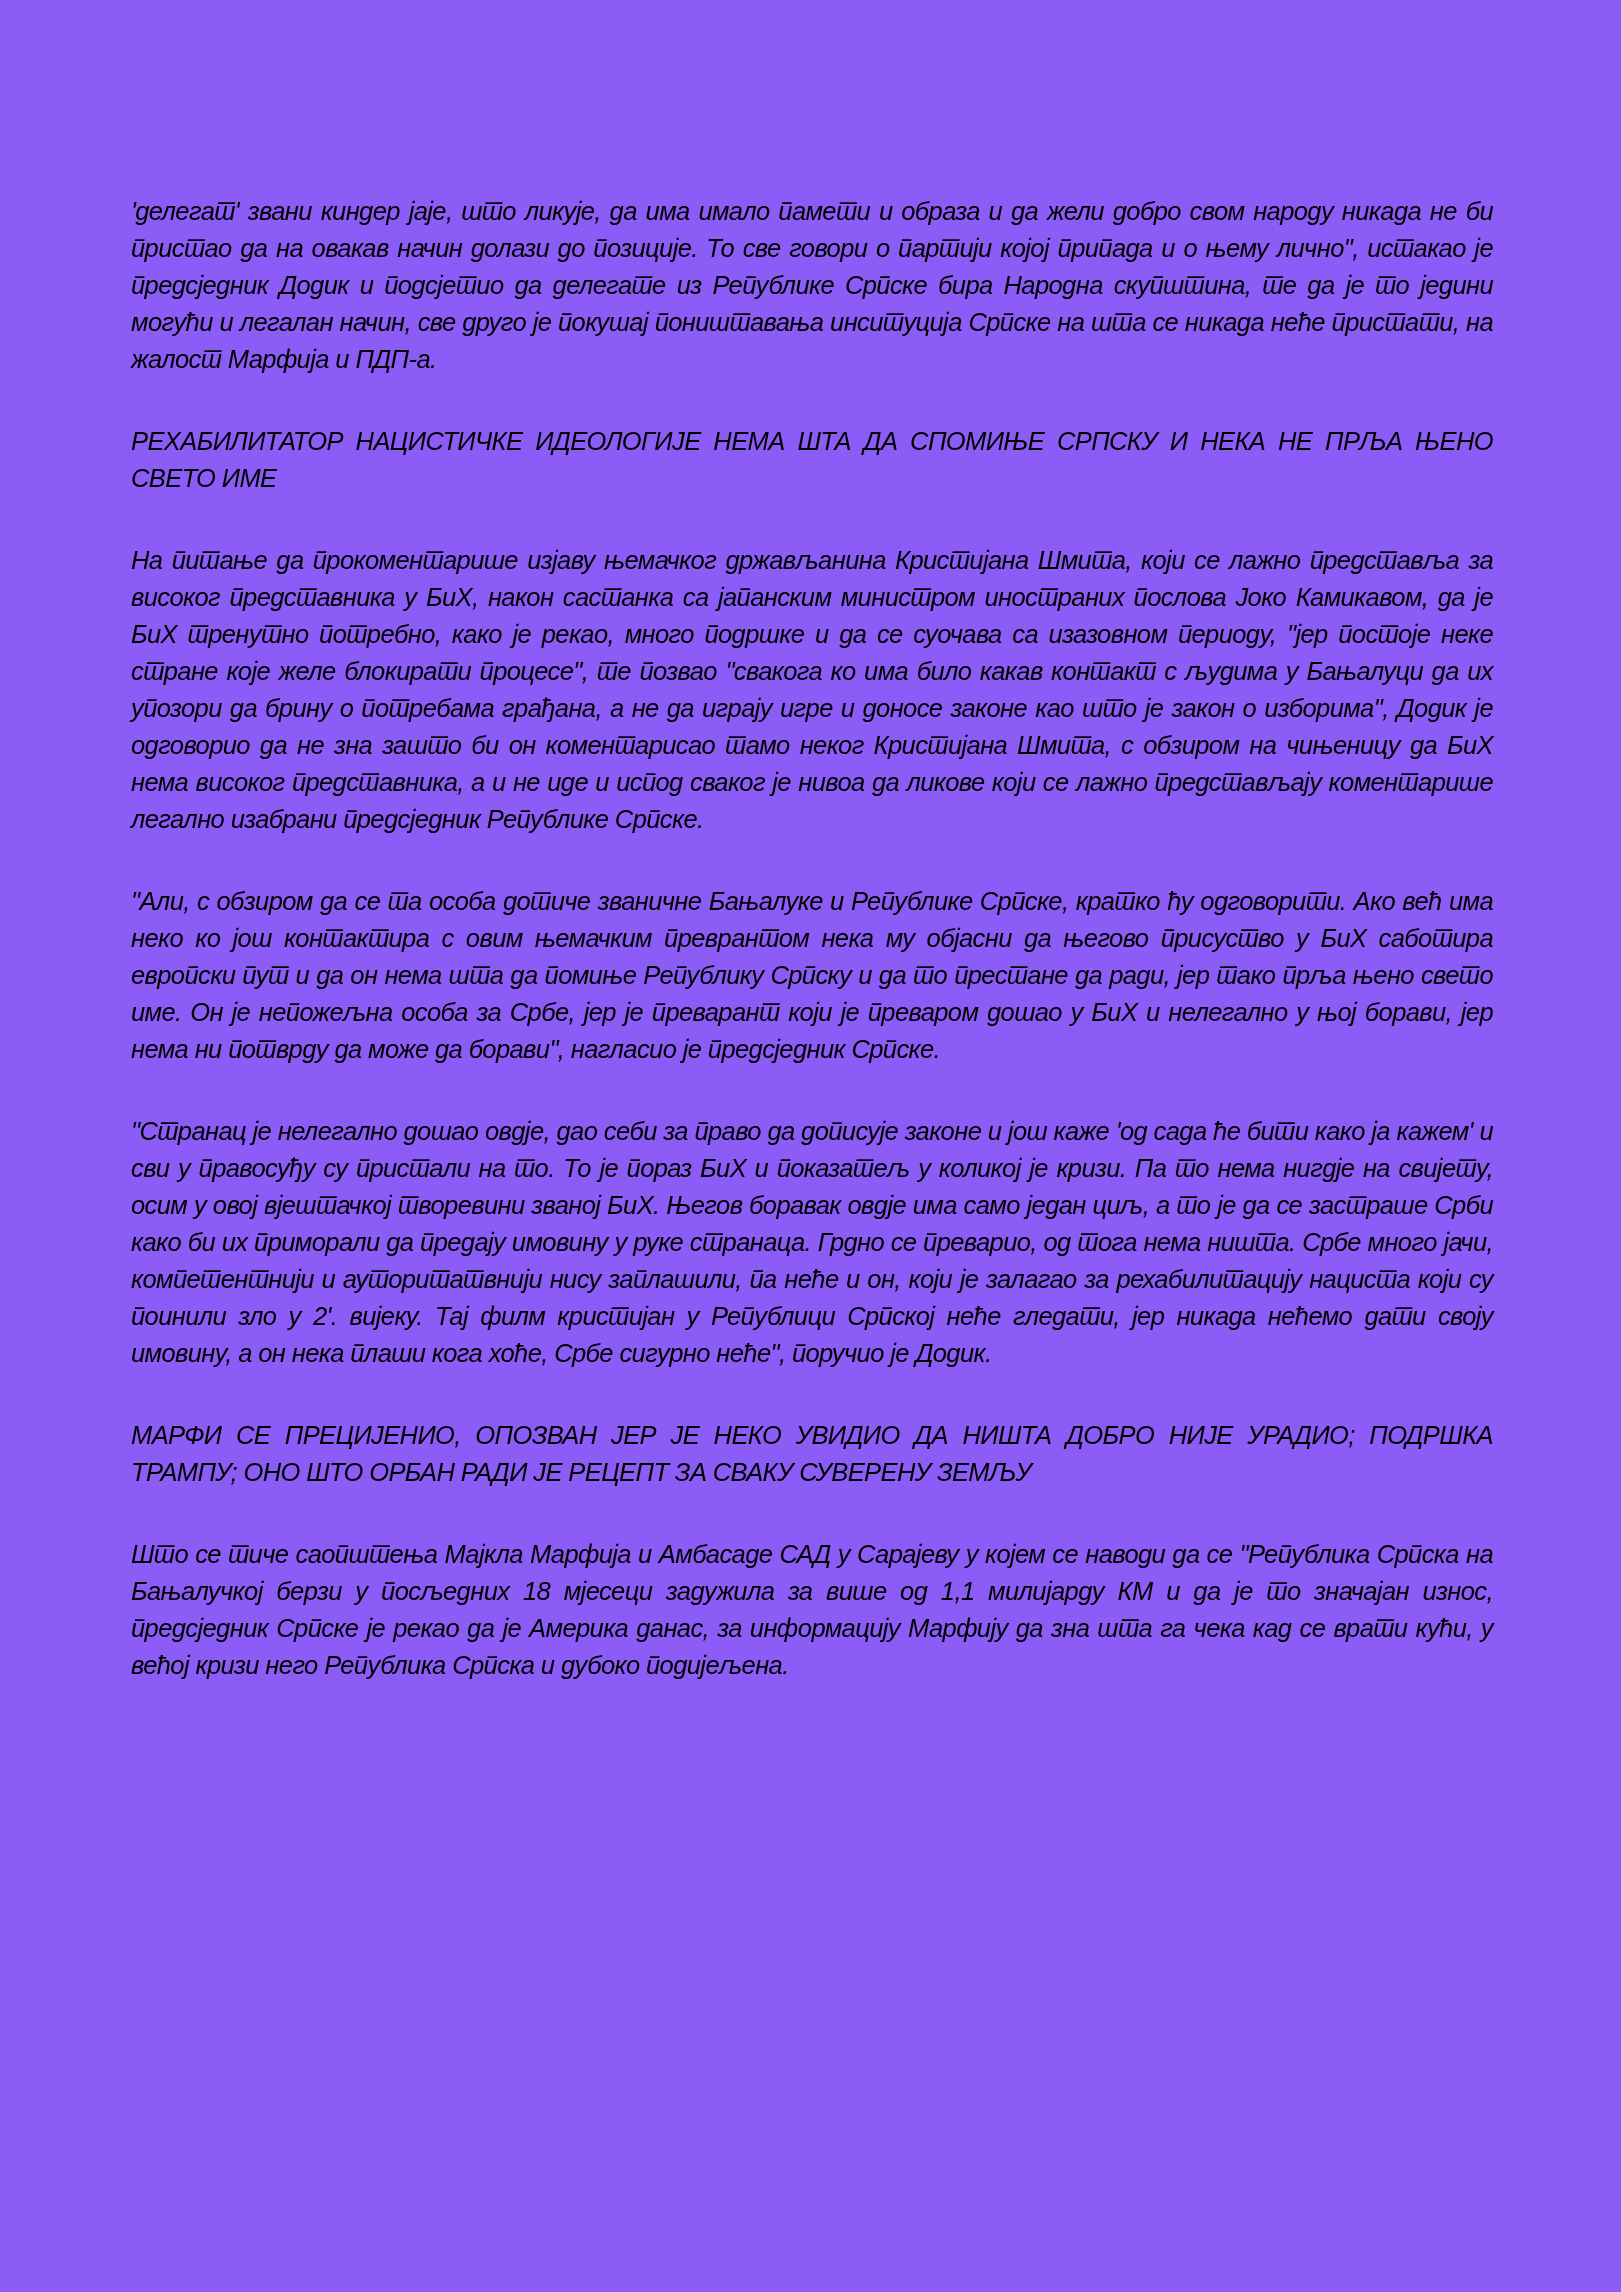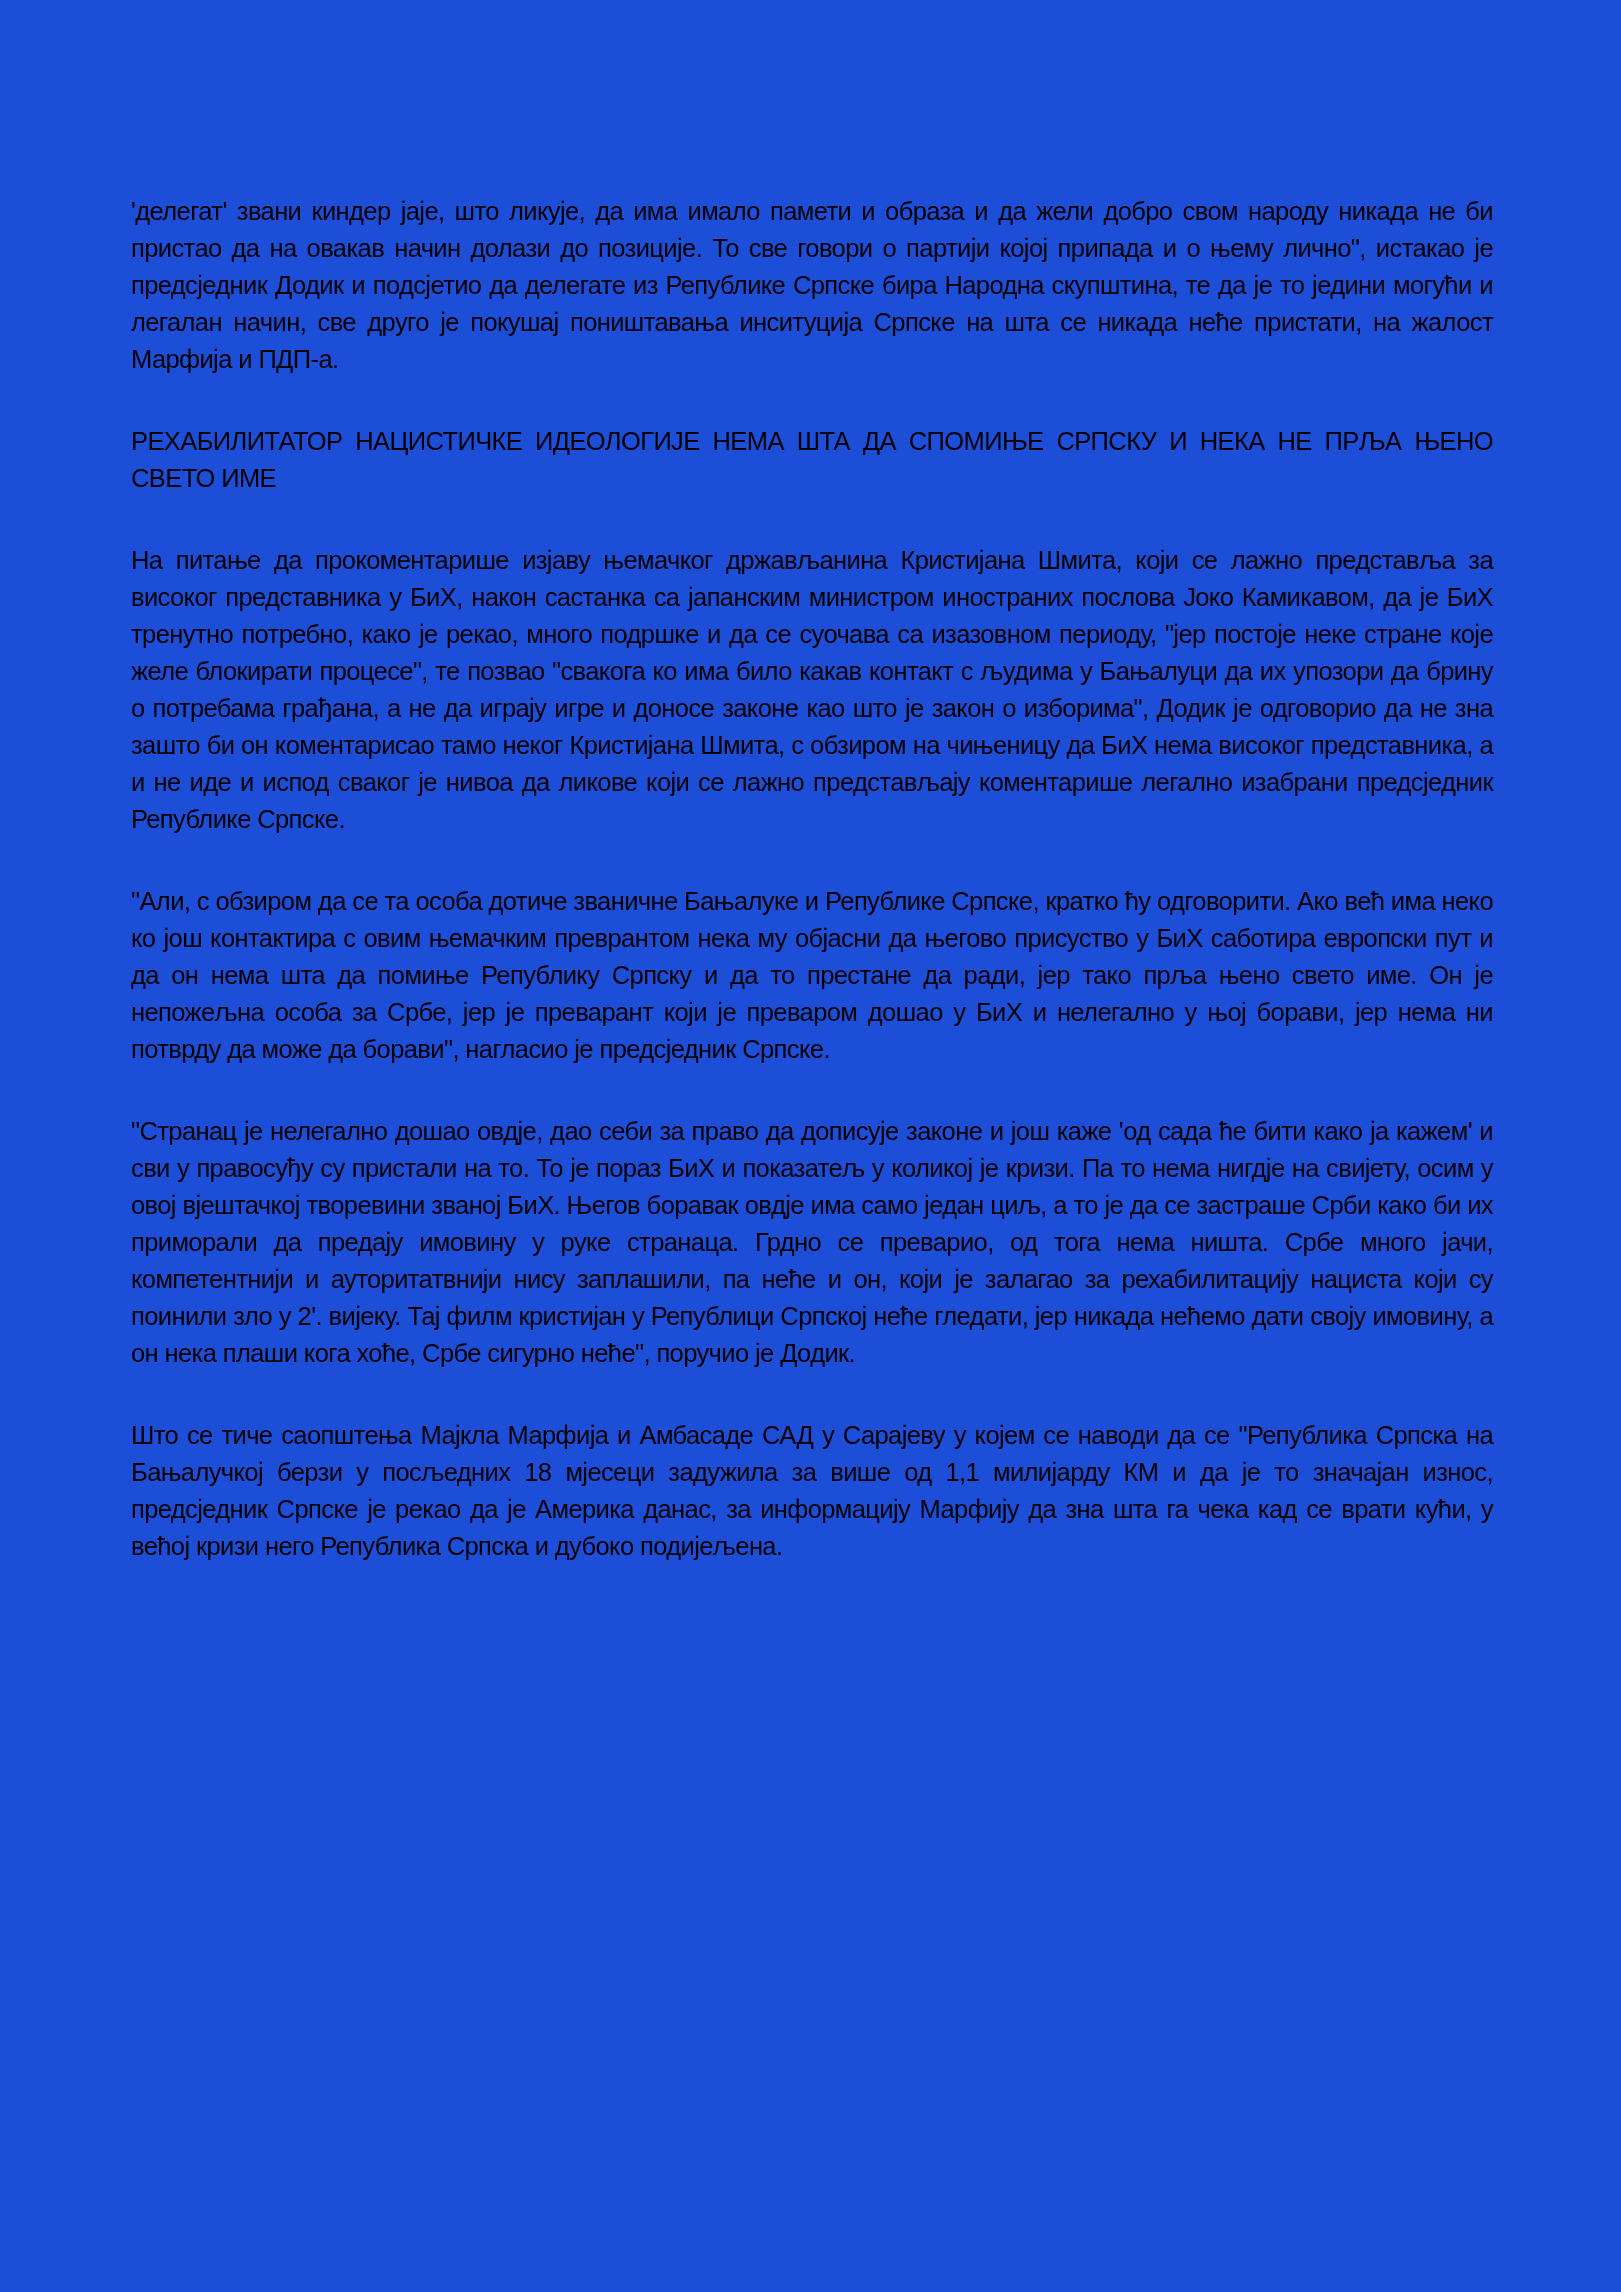--- a/index.html
+++ b/index.html
@@ -4,24 +4,25 @@
 <style>
   html, body {
     margin: 0;
     padding: 0;
     background: #ffffff;
   }
   .page {
     position: relative;
     width: 1621px;
     height: 2293px;
-    background: #1d4ed8;
+    background: #8b5cf6;
     overflow: hidden;
     font-family: "Liberation Sans", sans-serif;
     color: #000000;
+    font-style: italic;
   }
   .text-block {
     position: absolute;
     left: 131px;
     width: 1362px;
     top: 193px;
   }
   .para, .heading {
     font-size: 25.5px;
     line-height: 37px;
@@ -37,16 +38,17 @@
 </head>
 <body>
 
 <div class="page">
   <div class="text-block">
     <p class="para">'делегат' звани киндер јаје, што ликује, да има имало памети и образа и да жели добро свом народу никада не би пристао да на овакав начин долази до позиције. То све говори о партији којој припада и о њему лично", истакао је предсједник Додик и подсјетио да делегате из Републике Српске бира Народна скупштина, те да је то једини могући и легалан начин, све друго је покушај поништавања инситуција Српске на шта се никада неће пристати, на жалост Марфија и ПДП-а.</p>
     <p class="heading">РЕХАБИЛИТАТОР НАЦИСТИЧКЕ ИДЕОЛОГИЈЕ НЕМА ШТА ДА СПОМИЊЕ СРПСКУ И НЕКА НЕ ПРЉА ЊЕНО СВЕТО ИМЕ</p>
     <p class="para">На питање да прокоментарише изјаву њемачког држављанина Кристијана Шмита, који се лажно представља за високог представника у БиХ, након састанка са јапанским министром иностраних послова Јоко Камикавом, да је БиХ тренутно потребно, како је рекао, много подршке и да се суочава са изазовном периоду, "јер постоје неке стране које желе блокирати процесе", те позвао "свакога ко има било какав контакт с људима у Бањалуци да их упозори да брину о потребама грађана, а не да играју игре и доносе законе као што је закон о изборима", Додик је одговорио да не зна зашто би он коментарисао тамо неког Кристијана Шмита, с обзиром на чињеницу да БиХ нема високог представника, а и не иде и испод сваког је нивоа да ликове који се лажно представљају коментарише легално изабрани предсједник Републике Српске.</p>
     <p class="para">"Али, с обзиром да се та особа дотиче званичне Бањалуке и Републике Српске, кратко ћу одговорити. Ако већ има неко ко још контактира с овим њемачким преврантом нека му објасни да његово присуство у БиХ саботира европски пут и да он нема шта да помиње Републику Српску и да то престане да ради, јер тако прља њено свето име. Он је непожељна особа за Србе, јер је преварант који је преваром дошао у БиХ и нелегално у њој борави, јер нема ни потврду да може да борави", нагласио је предсједник Српске.</p>
     <p class="para">"Странац је нелегално дошао овдје, дао себи за право да дописује законе и још каже 'од сада ће бити како ја кажем' и сви у правосуђу су пристали на то. То је пораз БиХ и показатељ у коликој је кризи. Па то нема нигдје на свијету, осим у овој вјештачкој творевини званој БиХ. Његов боравак овдје има само један циљ, а то је да се застраше Срби како би их приморали да предају имовину у руке странаца. Грдно се преварио, од тога нема ништа. Србе много јачи, компетентнији и ауторитатвнији нису заплашили, па неће и он, који је залагао за рехабилитацију нациста који су поинили зло у 2'. вијеку. Тај филм кристијан у Републици Српској неће гледати, јер никада нећемо дати своју имовину, а он нека плаши кога хоће, Србе сигурно неће", поручио је Додик.</p>
+    <p class="heading">МАРФИ СЕ ПРЕЦИЈЕНИО, ОПОЗВАН ЈЕР ЈЕ НЕКО УВИДИО ДА НИШТА ДОБРО НИЈЕ УРАДИО; ПОДРШКА ТРАМПУ; ОНО ШТО ОРБАН РАДИ ЈЕ РЕЦЕПТ ЗА СВАКУ СУВЕРЕНУ ЗЕМЉУ</p>
     <p class="para">Што се тиче саопштења Мајкла Марфија и Амбасаде САД у Сарајеву у којем се наводи да се "Република Српска на Бањалучкој берзи у посљедних 18 мјесеци задужила за више од 1,1 милијарду КМ и да је то значајан износ, предсједник Српске је рекао да је Америка данас, за информацију Марфију да зна шта га чека кад се врати кући, у већој кризи него Република Српска и дубоко подијељена.</p>
   </div>
 </div>
 
 
 </body></html>

